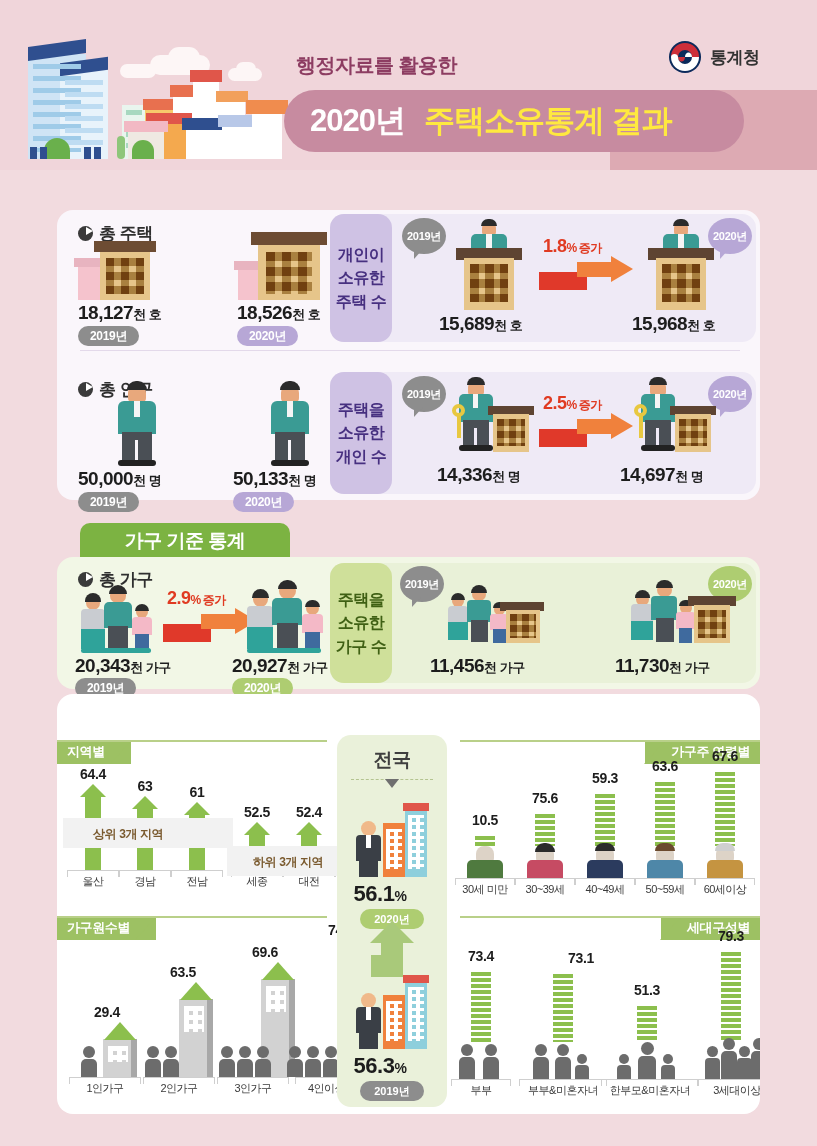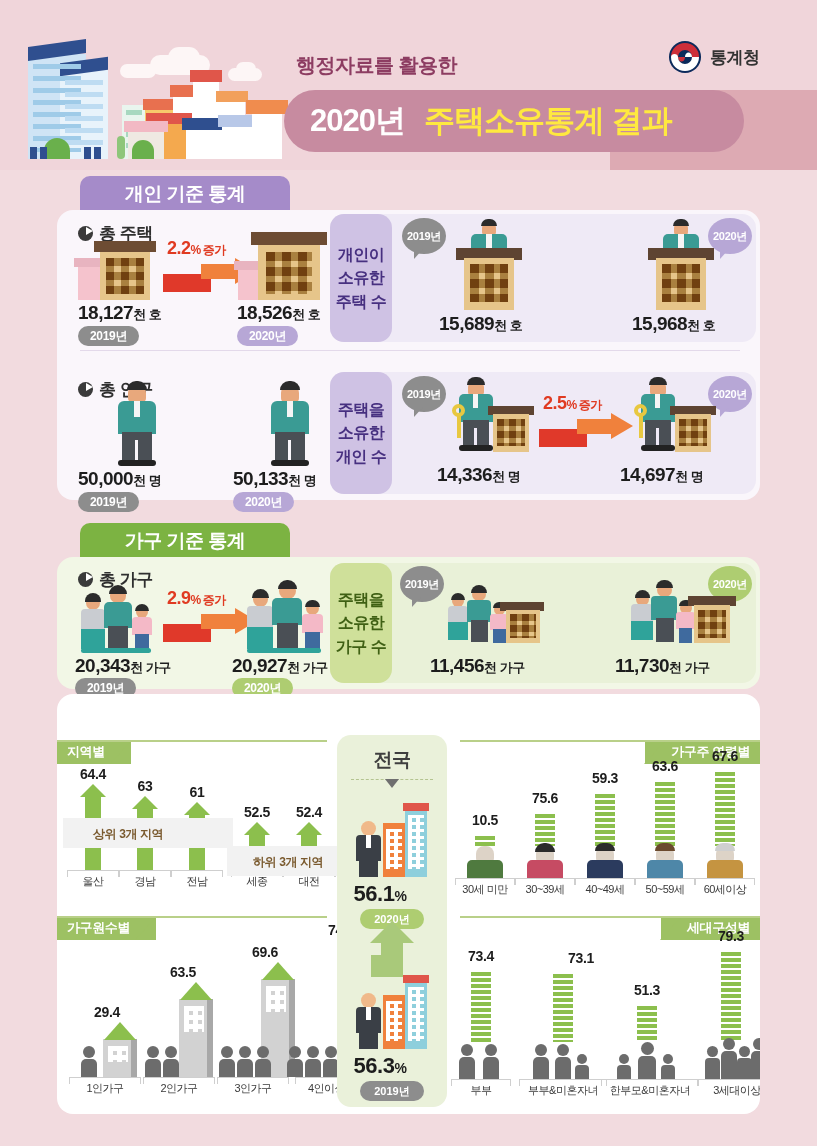--- a/index.html
+++ b/index.html
@@ -300,47 +300,34 @@
     <div class="kostat">
       <svg width="34" height="34" viewBox="0 0 34 34">
         <circle cx="17" cy="17" r="16" fill="#0b2a5b"></circle>
         <path d="M3 17a14 14 0 0 1 28 0c0 4-7 4-7 0a7 7 0 0 0-14 0c0 6 7 6 7 0" fill="#cd2e3a"></path>
         <path d="M31 17a14 14 0 0 1-28 0c0-4 7-4 7 0a7 7 0 0 0 14 0c0-6-7-6-7 0" fill="#ffffff"></path>
       </svg>
       <span class="kostat-name">통계청</span>
     </div>
   </div>
 
-  <div class="tab tab-purple" style="left:80px;top:176px;width:210px;">
-    <span>개인 기준 통계</span>
-  </div>
   <div class="panel tab-body" style="left:57px;top:210px;width:703px;height:290px;background:#faf6fb;border-radius:16px;"></div>
   <div style="position:absolute;left:80px;top:350px;width:660px;height:1px;background:#e3d9ea;"></div>
 
   <div class="bullet-label" style="left:78px;top:222px;">
     <span class="bullet-dot"></span>
     <span>총 주택</span>
   </div>
 
   <div class="fig" style="left:78px;top:265px;width:28px;height:35px;background:#f5c3cd;"></div>
   <div class="fig" style="left:74px;top:258px;width:36px;height:9px;background:#e8b4c0;"></div>
   <div class="fig" style="left:100px;top:250px;width:50px;height:50px;background:#e6c58a;"></div>
   <div class="fig" style="left:94px;top:241px;width:62px;height:11px;background:#6d4c33;"></div>
   <div class="fig" style="left:106px;top:258px;width:38px;height:36px;background:repeating-linear-gradient(to right,#a9803f 0 8px,transparent 8px 15px),repeating-linear-gradient(#a9803f 0 8px,transparent 8px 14px);background-blend-mode:multiply;"></div>
 
-  <div class="growth" style="left:163px;top:240px;width:100px;height:52px;">
-    <div class="pct">
-      <span>2.2</span><span class="p">%</span><span class="inc">증가</span>
-    </div>
-    <div class="arrow-wrap">
-      <div class="arrow-red"></div>
-        <div class="arrow-or"></div>
-        <div class="arrow-head"></div>
-    </div>
-  </div>
 
   <div class="fig" style="left:238px;top:268px;width:26px;height:32px;background:#f5c3cd;"></div>
   <div class="fig" style="left:234px;top:261px;width:34px;height:9px;background:#e8b4c0;"></div>
   <div class="fig" style="left:258px;top:243px;width:62px;height:57px;background:#e6c58a;"></div>
   <div class="fig" style="left:251px;top:232px;width:76px;height:13px;background:#6d4c33;"></div>
   <div class="fig" style="left:266px;top:252px;width:46px;height:42px;background:repeating-linear-gradient(to right,#a9803f 0 9px,transparent 9px 16px),repeating-linear-gradient(#a9803f 0 9px,transparent 9px 15px);background-blend-mode:multiply;"></div>
 
   <div class="val" style="left:78px;top:302px;">
     <span>18,127</span><span class="unit">천 호</span>
   </div>
@@ -366,20 +353,30 @@
   </div>
 
   <div class="fig" style="left:482px;top:222px;width:14px;height:13px;background:#e8a87c;border-radius:6px 6px 3px 3px;"></div>
   <div class="fig" style="left:481px;top:219px;width:16px;height:7px;background:#2b2b2b;border-radius:8px 8px 0 0;"></div>
   <div class="fig" style="left:471px;top:234px;width:36px;height:20px;background:#3a9b94;border-radius:5px 5px 0 0;"></div>
   <div class="fig" style="left:486px;top:234px;width:6px;height:14px;background:#f5f5f5;"></div>
   <div class="fig" style="left:456px;top:248px;width:66px;height:12px;background:#5e4432;"></div>
   <div class="fig" style="left:464px;top:258px;width:50px;height:52px;background:#e6c58a;"></div>
   <div class="fig" style="left:470px;top:264px;width:38px;height:38px;background:repeating-linear-gradient(to right,#a9803f 0 9px,transparent 9px 15px),repeating-linear-gradient(#a9803f 0 9px,transparent 9px 15px);background-blend-mode:multiply;"></div>
 
+  <div class="growth" style="left:539px;top:238px;width:100px;height:52px;">
+    <div class="pct">
+      <span>1.8</span><span class="p">%</span><span class="inc">증가</span>
+    </div>
+    <div class="arrow-wrap">
+      <div class="arrow-red"></div>
+        <div class="arrow-or"></div>
+        <div class="arrow-head"></div>
+    </div>
+  </div>
 
   <div class="bubble bubble-purple" style="left:708px;top:218px;width:44px;height:36px;">
     <span>2020년</span>
   </div>
   <div class="fig" style="left:674px;top:222px;width:14px;height:13px;background:#e8a87c;border-radius:6px 6px 3px 3px;"></div>
   <div class="fig" style="left:673px;top:219px;width:16px;height:7px;background:#2b2b2b;border-radius:8px 8px 0 0;"></div>
   <div class="fig" style="left:663px;top:234px;width:36px;height:20px;background:#3a9b94;border-radius:5px 5px 0 0;"></div>
   <div class="fig" style="left:678px;top:234px;width:6px;height:14px;background:#f5f5f5;"></div>
   <div class="fig" style="left:648px;top:248px;width:66px;height:12px;background:#5e4432;"></div>
   <div class="fig" style="left:656px;top:258px;width:50px;height:52px;background:#e6c58a;"></div>

